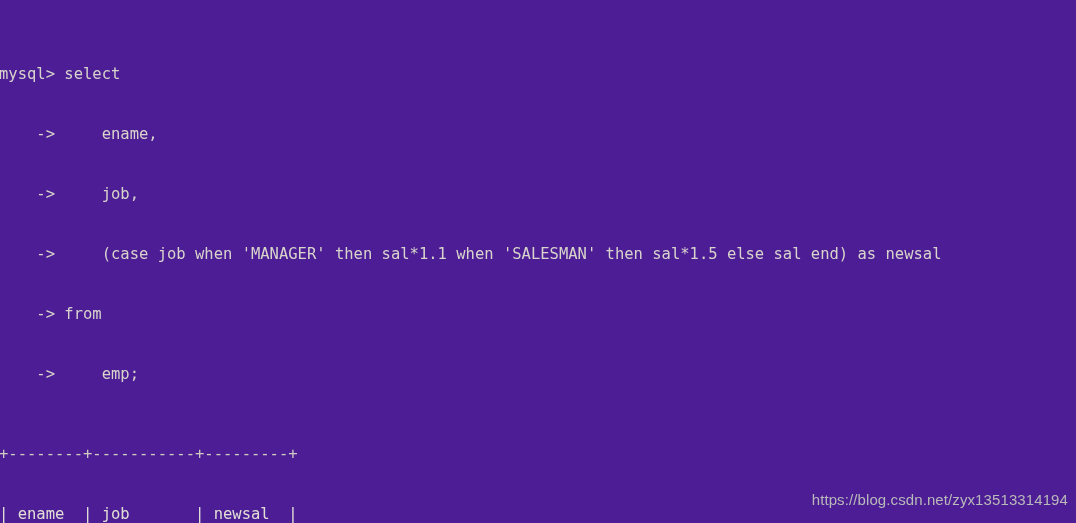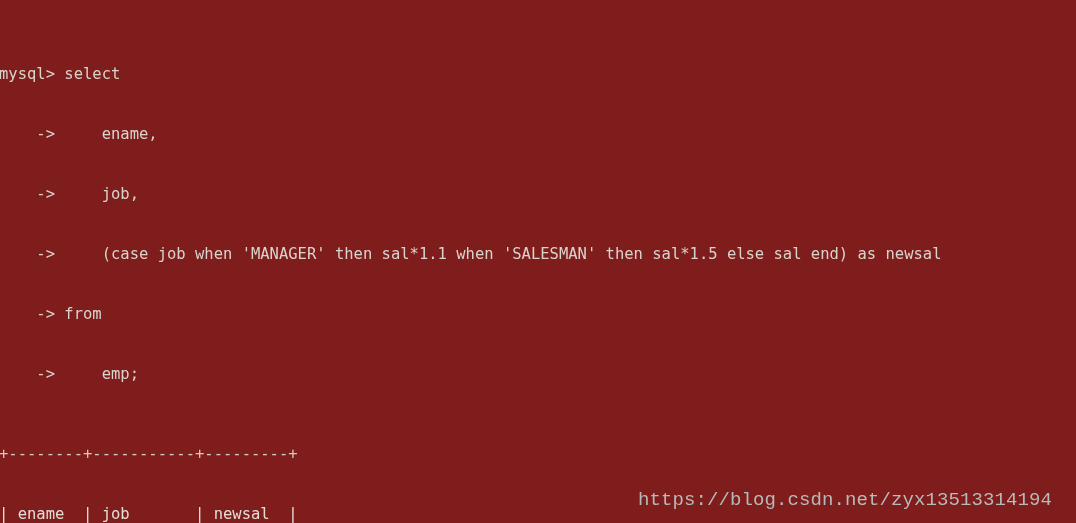--- a/index.html
+++ b/index.html
@@ -4,21 +4,21 @@
 <style>
   html, body {
     margin: 0;
     padding: 0;
     background: #0d0d0d;
   }
   #terminal {
     position: relative;
     width: 1076px;
     height: 523px;
-    background: #7f1d1d;
+    background: #4c1d95;
     overflow: hidden;
     font-family: "DejaVu Sans Mono", "Liberation Mono", monospace;
     font-size: 15.5px;
     line-height: 20px;
     color: #d8d4cc;
     white-space: pre;
     letter-spacing: 0px;
   }
   .screen {
     position: absolute;
@@ -30,24 +30,24 @@
     height: 20px;
     white-space: pre;
     font-variant-ligatures: none;
   }
   .prompt { color: #d8d4cc; }
   .cont { color: #d8d4cc; }
   .rule { color: #cfcbc3; }
   .cell { color: #e2ded6; }
   #watermark {
     position: absolute;
-    right: 24px;
+    right: 8px;
     top: 490px;
-    font-family: Liberation Mono, monospace;
-    font-size: 19px;
+    font-family: Liberation Sans, sans-serif;
+    font-size: 15px;
     line-height: 20px;
     color: #b9b9b9;
     letter-spacing: 0.1px;
     white-space: pre;
   }
 </style>
 </head>
 <body>
 
 <div id="terminal">

